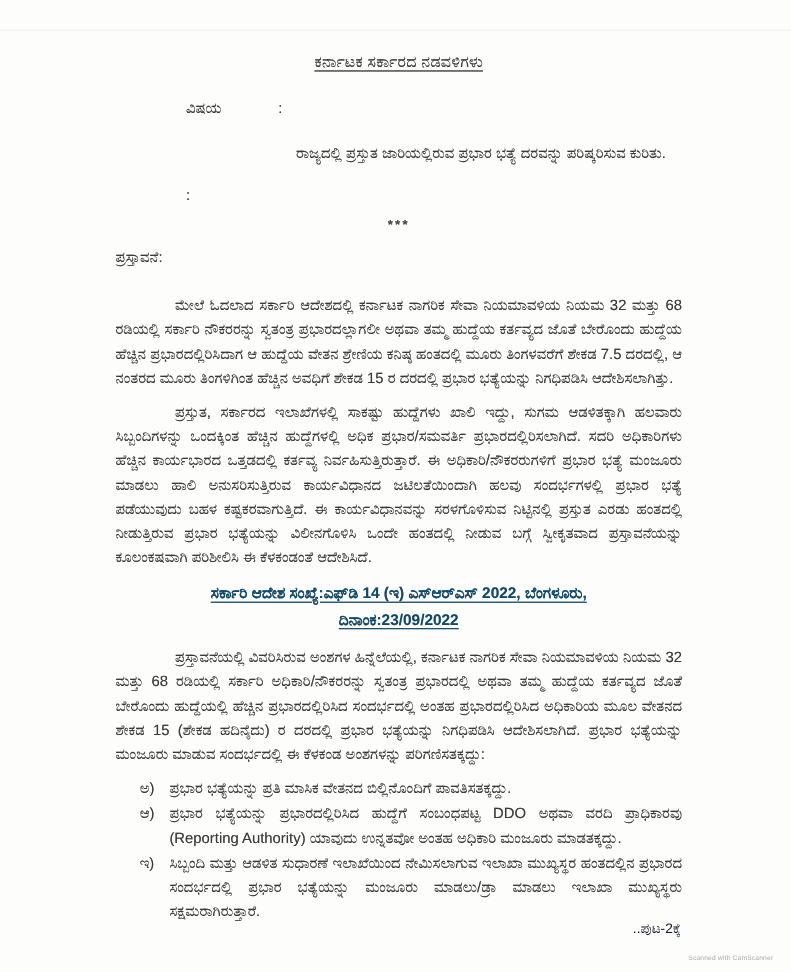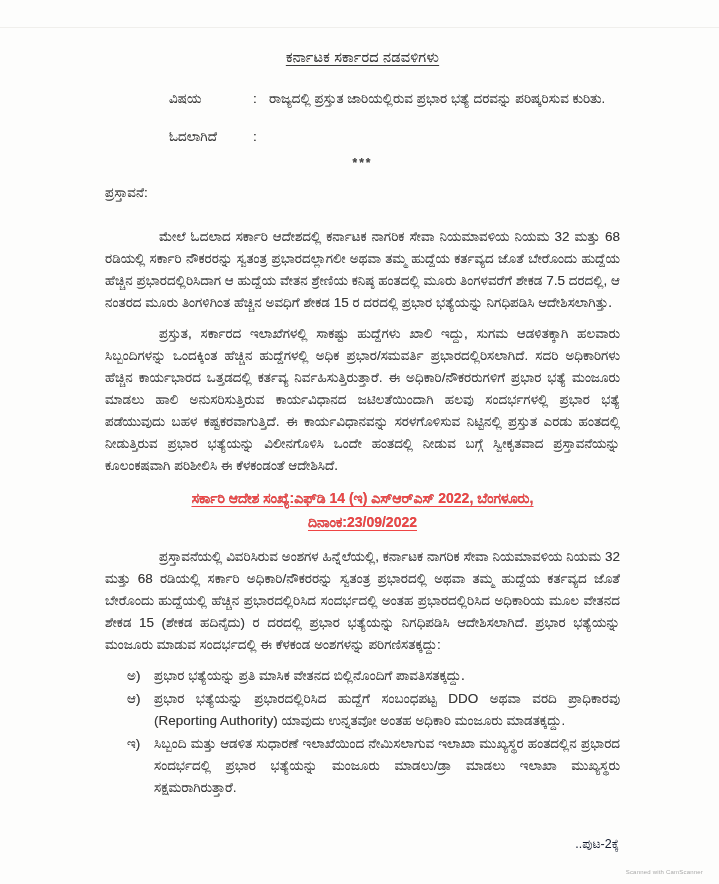--- a/index.html
+++ b/index.html
@@ -33,21 +33,21 @@
     margin:0 0 20px 0;
     letter-spacing:0.2px;
   }
   .meta-row{
     display:flex;
     margin-left:64px;
     margin-bottom:14px;
   }
   .meta-label{width:84px;flex-shrink:0;}
   .meta-colon{width:16px;flex-shrink:0;text-align:left;}
-  .meta-value{flex:1;}
+  .meta-value{flex:1;margin-top:41px;}
   .meta-row.readat{line-height:26px;margin-bottom:2px;}
   .meta-row.readat b{color:#262626;}
   .stars{
     text-align:center;
     font-weight:bold;
     font-size:12px;
     letter-spacing:2px;
     color:#4a4a4a;
     margin:0 0 8px 0;
   }
@@ -58,21 +58,21 @@
   p.body-para{
     margin:0 0 9px 0;
     text-align:justify;
     text-indent:54px;
   }
   .go-heading{
     text-align:center;
     font-weight:bold;
     font-size:14px;
     line-height:24px;
-    color:#ef4444;
+    color:#0c4a6e;
     margin:4px 0 12px 0;
   }
   .go-heading .go-line{
     text-decoration:underline;
     text-underline-offset:3px;
   }
   .order-list{margin:0 0 0 22px;}
   .list-item{display:flex;margin-bottom:1px;}
   .list-marker{width:27px;flex-shrink:0;}
   .list-text{flex:1;text-align:justify;}
@@ -100,21 +100,20 @@
 
     <div class="doc-title">ಕರ್ನಾಟಕ ಸರ್ಕಾರದ ನಡವಳಿಗಳು</div>
 
     <div class="meta-row">
       <span class="meta-label">ವಿಷಯ</span>
       <span class="meta-colon">:</span>
       <span class="meta-value">ರಾಜ್ಯದಲ್ಲಿ ಪ್ರಸ್ತುತ ಜಾರಿಯಲ್ಲಿರುವ ಪ್ರಭಾರ ಭತ್ಯೆ ದರವನ್ನು ಪರಿಷ್ಕರಿಸುವ ಕುರಿತು.</span>
     </div>
 
     <div class="meta-row readat">
-      <span class="meta-label">ಓದಲಾಗಿದೆ</span>
       <span class="meta-colon">:</span>
     </div>
 
     <div class="stars">***</div>
 
     <div class="section-heading">ಪ್ರಸ್ತಾವನೆ:</div>
 
     <p class="body-para">ಮೇಲೆ ಓದಲಾದ ಸರ್ಕಾರಿ ಆದೇಶದಲ್ಲಿ ಕರ್ನಾಟಕ ನಾಗರಿಕ ಸೇವಾ ನಿಯಮಾವಳಿಯ ನಿಯಮ 32 ಮತ್ತು 68 ರಡಿಯಲ್ಲಿ ಸರ್ಕಾರಿ ನೌಕರರನ್ನು ಸ್ವತಂತ್ರ ಪ್ರಭಾರದಲ್ಲಾಗಲೀ ಅಥವಾ ತಮ್ಮ ಹುದ್ದೆಯ ಕರ್ತವ್ಯದ ಜೊತೆ ಬೇರೊಂದು ಹುದ್ದೆಯ ಹೆಚ್ಚಿನ ಪ್ರಭಾರದಲ್ಲಿರಿಸಿದಾಗ ಆ ಹುದ್ದೆಯ ವೇತನ ಶ್ರೇಣಿಯ ಕನಿಷ್ಠ ಹಂತದಲ್ಲಿ ಮೂರು ತಿಂಗಳವರೆಗೆ ಶೇಕಡ 7.5 ದರದಲ್ಲಿ, ಆ ನಂತರದ ಮೂರು ತಿಂಗಳಿಗಿಂತ ಹೆಚ್ಚಿನ ಅವಧಿಗೆ ಶೇಕಡ 15 ರ ದರದಲ್ಲಿ ಪ್ರಭಾರ ಭತ್ಯೆಯನ್ನು ನಿಗಧಿಪಡಿಸಿ ಆದೇಶಿಸಲಾಗಿತ್ತು.</p>
 
     <p class="body-para">ಪ್ರಸ್ತುತ, ಸರ್ಕಾರದ ಇಲಾಖೆಗಳಲ್ಲಿ ಸಾಕಷ್ಟು ಹುದ್ದೆಗಳು ಖಾಲಿ ಇದ್ದು, ಸುಗಮ ಆಡಳಿತಕ್ಕಾಗಿ ಹಲವಾರು ಸಿಬ್ಬಂದಿಗಳನ್ನು ಒಂದಕ್ಕಿಂತ ಹೆಚ್ಚಿನ ಹುದ್ದೆಗಳಲ್ಲಿ ಅಧಿಕ ಪ್ರಭಾರ/ಸಮವರ್ತಿ ಪ್ರಭಾರದಲ್ಲಿರಿಸಲಾಗಿದೆ. ಸದರಿ ಅಧಿಕಾರಿಗಳು ಹೆಚ್ಚಿನ ಕಾರ್ಯಭಾರದ ಒತ್ತಡದಲ್ಲಿ ಕರ್ತವ್ಯ ನಿರ್ವಹಿಸುತ್ತಿರುತ್ತಾರೆ. ಈ ಅಧಿಕಾರಿ/ನೌಕರರುಗಳಿಗೆ ಪ್ರಭಾರ ಭತ್ಯೆ ಮಂಜೂರು ಮಾಡಲು ಹಾಲಿ ಅನುಸರಿಸುತ್ತಿರುವ ಕಾರ್ಯವಿಧಾನದ ಜಟಿಲತೆಯಿಂದಾಗಿ ಹಲವು ಸಂದರ್ಭಗಳಲ್ಲಿ ಪ್ರಭಾರ ಭತ್ಯೆ ಪಡೆಯುವುದು ಬಹಳ ಕಷ್ಟಕರವಾಗುತ್ತಿದೆ. ಈ ಕಾರ್ಯವಿಧಾನವನ್ನು ಸರಳಗೊಳಿಸುವ ನಿಟ್ಟಿನಲ್ಲಿ ಪ್ರಸ್ತುತ ಎರಡು ಹಂತದಲ್ಲಿ ನೀಡುತ್ತಿರುವ ಪ್ರಭಾರ ಭತ್ಯೆಯನ್ನು ವಿಲೀನಗೊಳಿಸಿ ಒಂದೇ ಹಂತದಲ್ಲಿ ನೀಡುವ ಬಗ್ಗೆ ಸ್ವೀಕೃತವಾದ ಪ್ರಸ್ತಾವನೆಯನ್ನು ಕೂಲಂಕಷವಾಗಿ ಪರಿಶೀಲಿಸಿ ಈ ಕೆಳಕಂಡಂತೆ ಆದೇಶಿಸಿದೆ.</p>

